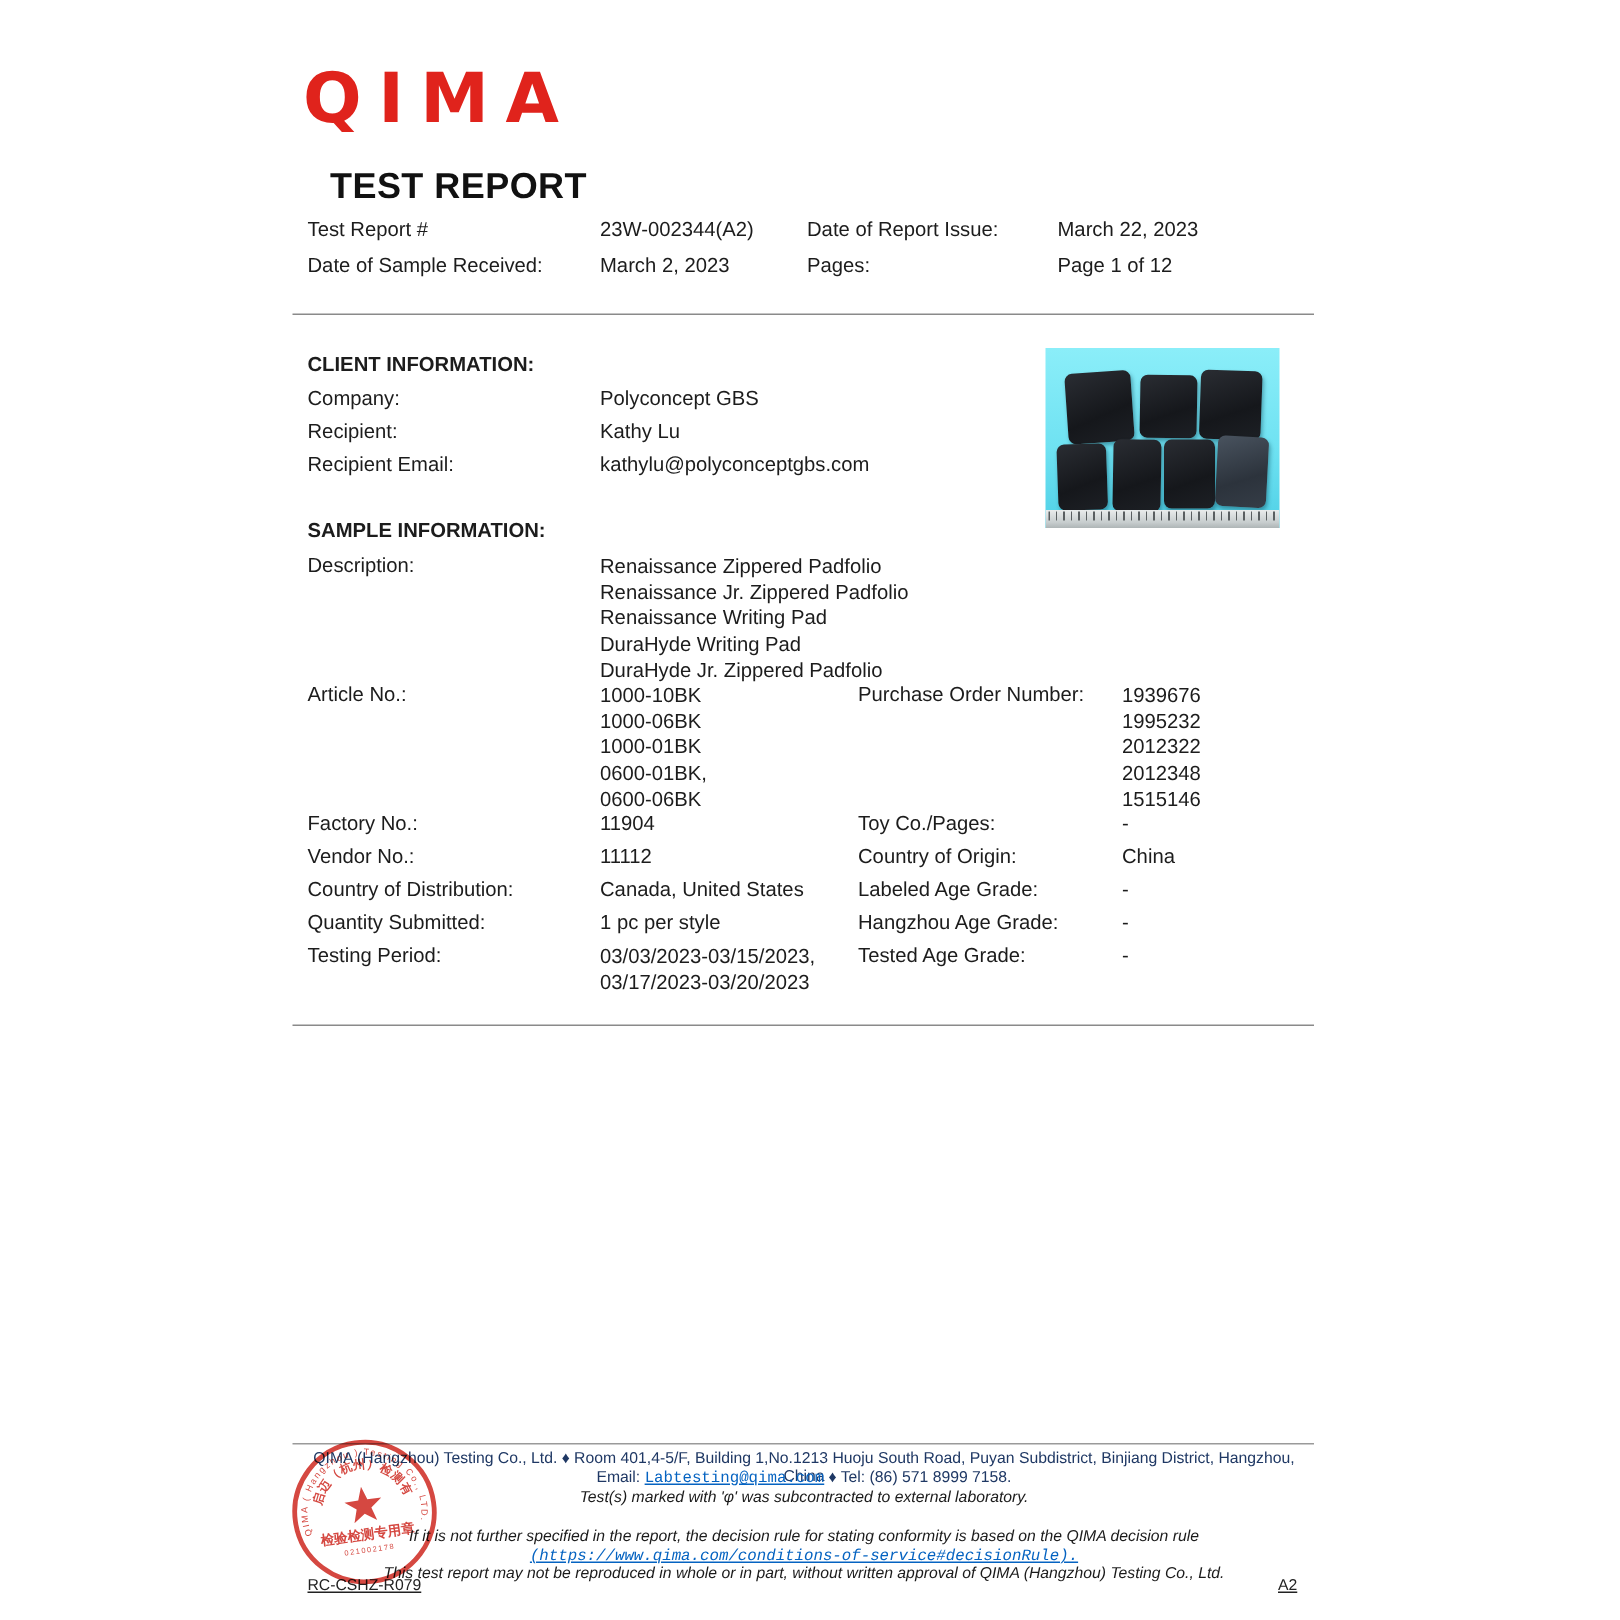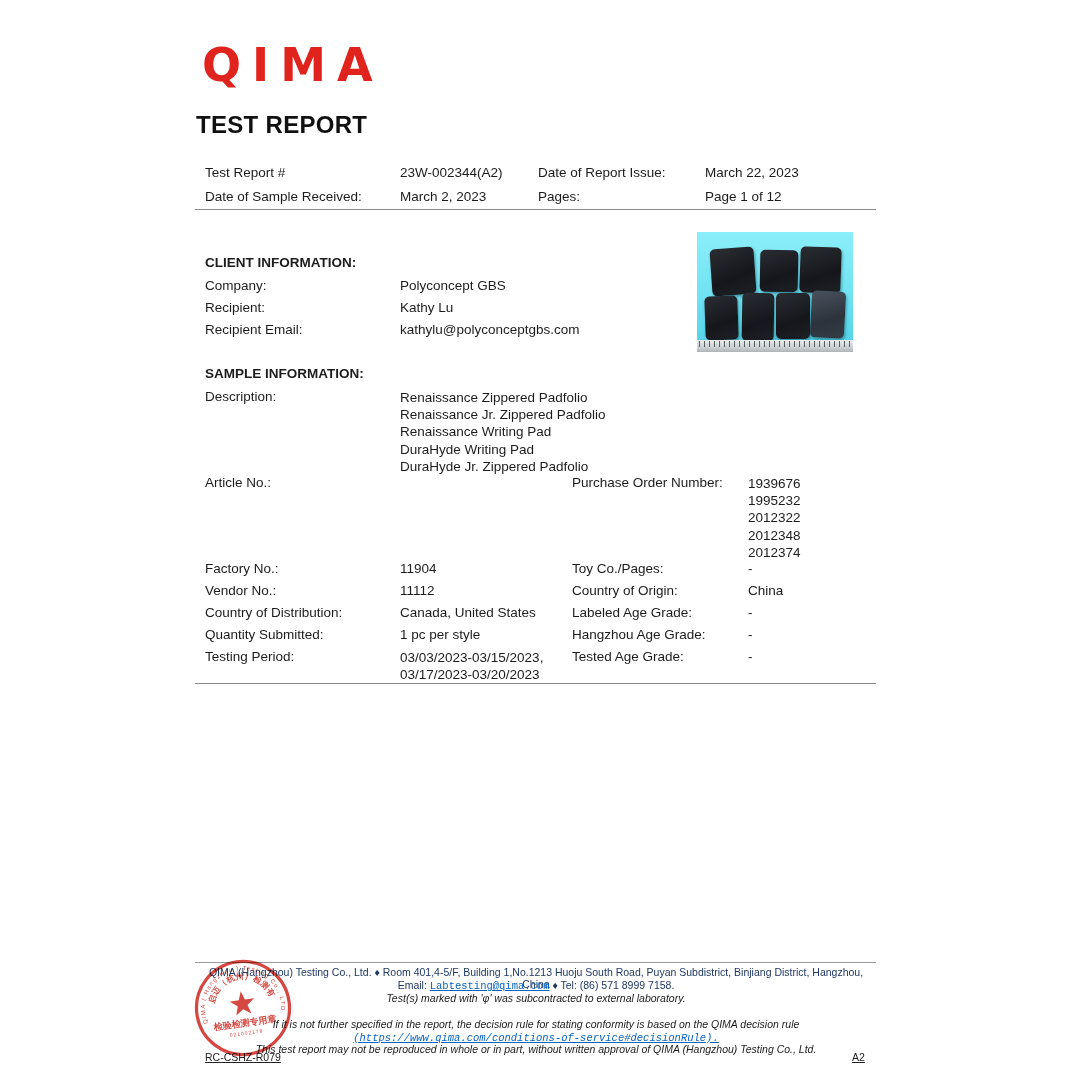--- a/index.html
+++ b/index.html
@@ -15,26 +15,26 @@
   }
   .abs { position: absolute; }
 
   .logo {
     left: 202px; top: 38px;
     font-size: 46px; font-weight: bold;
     color: #e0231c; letter-spacing: 11px;
     font-family: "DejaVu Sans", sans-serif;
   }
   .doc-title {
-    left: 196px; top: 111px;
+    left: 220px; top: 111px;
     font-size: 24px; font-weight: bold; color: #111;
     letter-spacing: 0.3px;
   }
 
-  .t { font-size: 13.5px; color: #1c1c1c; white-space: nowrap; margin-top: 20px; }
+  .t { font-size: 13.5px; color: #1c1c1c; white-space: nowrap; }
   .bold { font-weight: bold; }
 
   .c1 { left: 205px; }
   .c2 { left: 400px; }
   .c3 { left: 538px; }
   .c4 { left: 705px; }
   .s3 { left: 572px; }
   .s4 { left: 748px; }
 
   .rule {
@@ -130,27 +130,34 @@
   <div class="abs t c1" style="top:369px">Description:</div>
   <div class="abs t c2 lines" style="top:369px">
     <div>Renaissance Zippered Padfolio</div>
     <div>Renaissance Jr. Zippered Padfolio</div>
     <div>Renaissance Writing Pad</div>
     <div>DuraHyde Writing Pad</div>
     <div>DuraHyde Jr. Zippered Padfolio</div>
   </div>
 
   <div class="abs t c1" style="top:455px">Article No.:</div>
+  <div class="abs t c2 lines" style="top:455px">
+    <div>1000-10BK</div>
+    <div>1000-06BK</div>
+    <div>1000-01BK</div>
+    <div>0600-01BK,</div>
+    <div>0600-06BK</div>
+  </div>
   <div class="abs t s3" style="top:455px">Purchase Order Number:</div>
   <div class="abs t s4 lines" style="top:455px">
     <div>1939676</div>
     <div>1995232</div>
     <div>2012322</div>
     <div>2012348</div>
-    <div>2012374</div>
+    <div>1515146</div>
   </div>
 
   <div class="abs t c1" style="top:541px">Factory No.:</div>
   <div class="abs t c2" style="top:541px">11904</div>
   <div class="abs t s3" style="top:541px">Toy Co./Pages:</div>
   <div class="abs t s4" style="top:541px">-</div>
 
   <div class="abs t c1" style="top:563px">Vendor No.:</div>
   <div class="abs t c2" style="top:563px">11112</div>
   <div class="abs t s3" style="top:563px">Country of Origin:</div>

